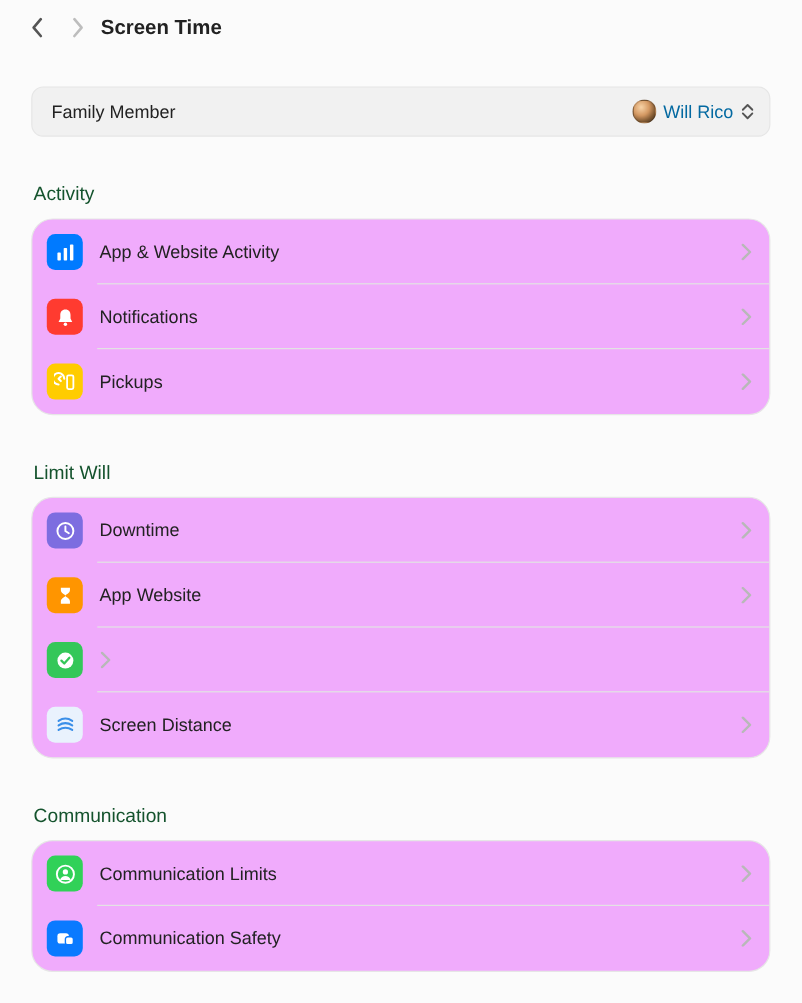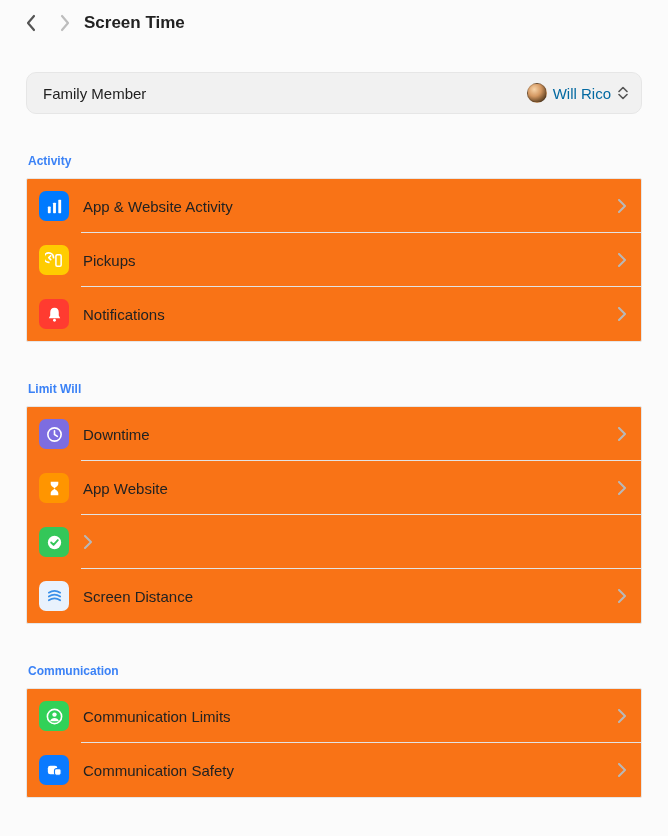--- a/index.html
+++ b/index.html
@@ -90,30 +90,30 @@
       flex-direction: column;
       align-items: center;
       justify-content: center;
       gap: 0px;
     }
     .updown-icon svg {
       width: 10px;
       height: 7px;
     }
     .section-title {
-      font-size: 12px;
-      font-weight: 700;
-      color: #3b82f6;
+      font-size: 16px;
+      font-weight: 400;
+      color: #14532d;
       margin-bottom: 10px;
       margin-left: 2px;
     }
     .section-group {
       border: 1px solid #e6e6e6;
-      border-radius: 2px;
-      background: #f97316;
+      border-radius: 18px;
+      background: #f0abfc;
       margin-bottom: 40px;
       overflow: hidden;
     }
     .list-row {
       display: flex;
       align-items: center;
       padding: 12px 14px 12px 12px;
       cursor: pointer;
       gap: 14px;
       position: relative;
@@ -212,46 +212,46 @@
             <rect x="14" y="3" width="3" height="14" fill="white" rx="0.7"></rect>
           </svg>
       </div>
       <div class="row-label">App &amp; Website Activity</div>
       <div class="chevron"><svg viewBox="0 0 10 14">
             <path d="M2 1 L8 7 L2 13" fill="none" stroke-width="2" stroke-linecap="round" stroke-linejoin="round"></path>
           </svg></div>
     </div>
 
     <div class="list-row">
+      <div class="row-icon bg-red">
+        <svg viewBox="0 0 20 20">
+            <path d="M10 3 C7 3 5.5 5 5.5 8 L5.5 11 L4 14 L16 14 L14.5 11 L14.5 8 C14.5 5 13 3 10 3 Z" fill="white"></path>
+            <circle cx="10" cy="16" r="1.5" fill="white"></circle>
+          </svg>
+      </div>
+      <div class="row-label">Notifications</div>
+      <div class="chevron"><svg viewBox="0 0 10 14">
+            <path d="M2 1 L8 7 L2 13" fill="none" stroke-width="2" stroke-linecap="round" stroke-linejoin="round"></path>
+          </svg></div>
+    </div>
+
+    <div class="list-row">
       <div class="row-icon bg-yellow">
         <svg viewBox="0 0 20 20">
             <path d="M4 12 A 5 5 0 1 1 9 7" fill="none" stroke="white" stroke-width="1.8" stroke-linecap="round"></path>
             <path d="M6 5 L4 7 L6 9" fill="none" stroke="white" stroke-width="1.8" stroke-linecap="round" stroke-linejoin="round"></path>
             <rect x="11.5" y="4" width="5.5" height="12" rx="1.3" fill="none" stroke="white" stroke-width="1.6"></rect>
           </svg>
       </div>
       <div class="row-label">Pickups</div>
       <div class="chevron"><svg viewBox="0 0 10 14">
             <path d="M2 1 L8 7 L2 13" fill="none" stroke-width="2" stroke-linecap="round" stroke-linejoin="round"></path>
           </svg></div>
     </div>
 
-    <div class="list-row">
-      <div class="row-icon bg-red">
-        <svg viewBox="0 0 20 20">
-            <path d="M10 3 C7 3 5.5 5 5.5 8 L5.5 11 L4 14 L16 14 L14.5 11 L14.5 8 C14.5 5 13 3 10 3 Z" fill="white"></path>
-            <circle cx="10" cy="16" r="1.5" fill="white"></circle>
-          </svg>
-      </div>
-      <div class="row-label">Notifications</div>
-      <div class="chevron"><svg viewBox="0 0 10 14">
-            <path d="M2 1 L8 7 L2 13" fill="none" stroke-width="2" stroke-linecap="round" stroke-linejoin="round"></path>
-          </svg></div>
-    </div>
-
   </div>
 
   <div class="section-title">Limit Will</div>
   <div class="section-group">
 
     <div class="list-row">
       <div class="row-icon bg-purple">
         <svg viewBox="0 0 20 20">
             <circle cx="10" cy="10" r="7" fill="none" stroke="white" stroke-width="1.7"></circle>
             <path d="M10 6 L10 10 L13 12" fill="none" stroke="white" stroke-width="1.7" stroke-linecap="round"></path>

